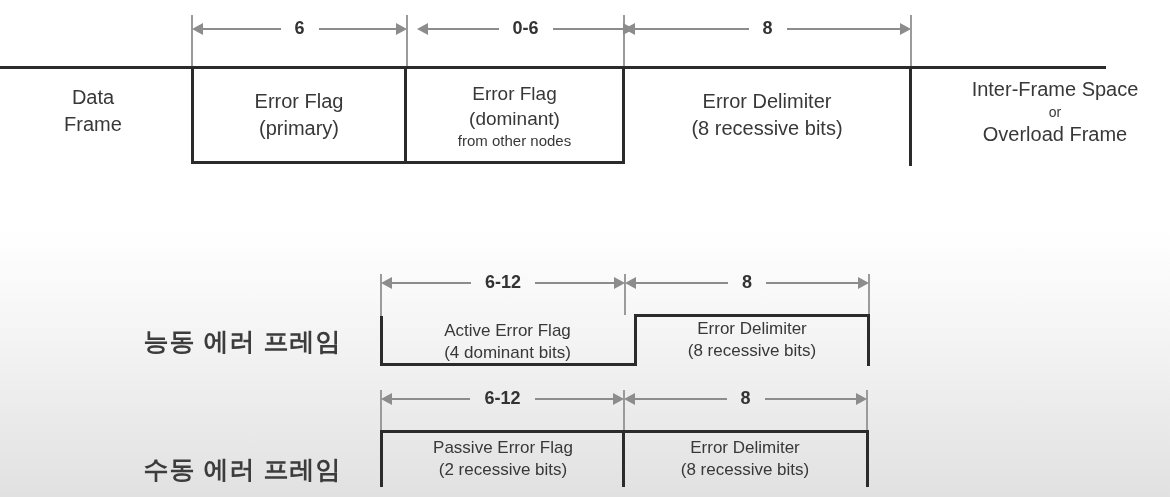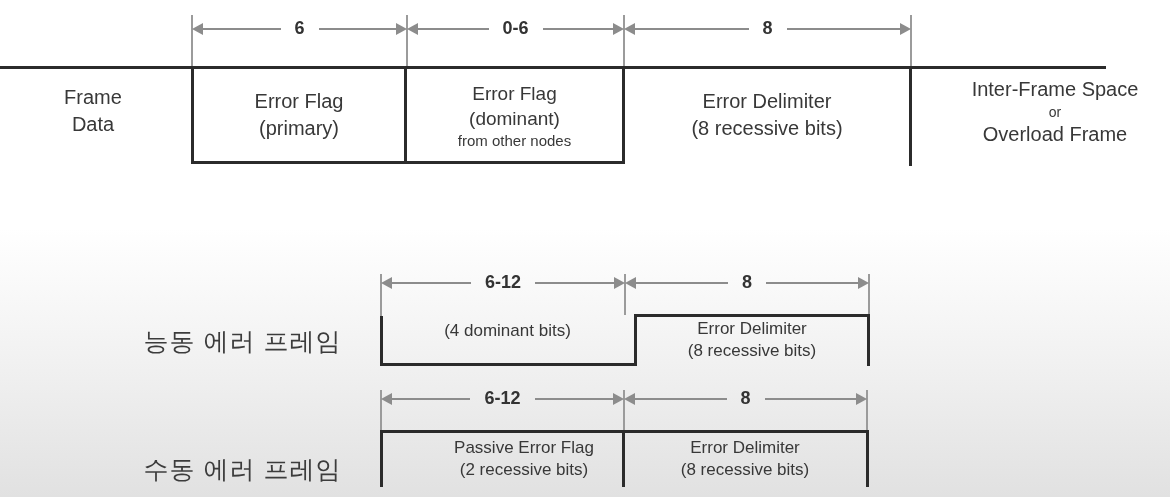--- a/index.html
+++ b/index.html
@@ -12,21 +12,21 @@
   .vline{position:absolute;background:#2b2b2b;width:3px;}
   .guide{position:absolute;background:#9b9b9b;width:2px;}
   .box{position:absolute;border:3px solid #2b2b2b;box-sizing:border-box;
        display:flex;flex-direction:column;align-items:center;justify-content:center;background:transparent;}
   .tc{position:absolute;text-align:center;}
   .t20{font-size:20px;line-height:27px;}
   .t19{font-size:19px;line-height:25px;}
   .t17{font-size:17px;line-height:22px;}
   .t15{font-size:15px;line-height:19px;}
   .t14{font-size:14px;line-height:18px;}
-  .ko{font-size:25px;font-weight:400;color:#3c3c3c;letter-spacing:1px;}
+  .ko{font-size:25px;font-weight:700;color:#3c3c3c;letter-spacing:1px;}
   .dim{position:absolute;display:flex;align-items:center;height:14px;}
   .dim .ah{width:0;height:0;border-top:6px solid transparent;border-bottom:6px solid transparent;flex:0 0 auto;}
   .dim .ah.l{border-right:11px solid #8c8c8c;}
   .dim .ah.r{border-left:11px solid #8c8c8c;}
   .dim .dline{flex:1 1 auto;height:2px;background:#8c8c8c;}
   .dim .dlabel{flex:0 0 auto;padding:0 14px;font-size:18px;font-weight:600;color:#333333;transform:translateY(-1px);}
 </style>
 </head>
 <body>
 
@@ -39,38 +39,38 @@
   <div class="guide" style="left:623px;top:15px;height:53px;"></div>
   <div class="guide" style="left:910px;top:15px;height:53px;"></div>
 
   <div class="dim" style="left:192px;top:22px;width:215px;">
     <span class="ah l"></span>
     <span class="dline"></span>
     <span class="dlabel">6</span>
     <span class="dline"></span>
     <span class="ah r"></span>
   </div>
-  <div class="dim" style="left:407px;top:22px;width:217px;">
+  <div class="dim" style="left:417px;top:22px;width:217px;">
     <span class="ah l"></span>
     <span class="dline"></span>
     <span class="dlabel">0-6</span>
     <span class="dline"></span>
     <span class="ah r"></span>
   </div>
   <div class="dim" style="left:624px;top:22px;width:287px;">
     <span class="ah l"></span>
     <span class="dline"></span>
     <span class="dlabel">8</span>
     <span class="dline"></span>
     <span class="ah r"></span>
   </div>
 
   <div class="tc t20" style="left:18px;top:84px;width:150px;">
+    <div>Data</div>
     <div>Frame</div>
-    <div>Data</div>
   </div>
 
   <div class="box t20" style="left:191px;top:66px;width:216px;height:98px;">
     <div>Error Flag</div>
     <div>(primary)</div>
   </div>
 
   <div class="box t19" style="left:407px;top:66px;width:218px;height:98px;border-left:none;">
     <div>Error Flag</div>
     <div>(dominant)</div>
@@ -110,20 +110,21 @@
     <span class="ah r"></span>
   </div>
 
   <div class="vline" style="left:380px;top:316px;height:50px;"></div>
   <div class="hline" style="left:380px;top:363px;width:257px;"></div>
   <div class="vline" style="left:634px;top:314px;height:52px;"></div>
   <div class="hline" style="left:634px;top:314px;width:236px;"></div>
   <div class="vline" style="left:867px;top:314px;height:52px;"></div>
 
   <div class="tc t17" style="left:385px;top:320px;width:245px;">
+    <div>Active Error Flag</div>
     <div>(4 dominant bits)</div>
   </div>
   <div class="tc t17" style="left:637px;top:318px;width:230px;">
     <div>Error Delimiter</div>
     <div>(8 recessive bits)</div>
   </div>
 
   <div class="tc ko" style="left:125px;top:445px;width:235px;margin-top:8px;">수동 에러 프레임</div>
 
   <div class="guide" style="left:380px;top:390px;height:42px;"></div>
@@ -143,21 +144,21 @@
     <span class="dlabel">8</span>
     <span class="dline"></span>
     <span class="ah r"></span>
   </div>
 
   <div class="hline" style="left:380px;top:430px;width:489px;"></div>
   <div class="vline" style="left:380px;top:430px;height:57px;"></div>
   <div class="vline" style="left:622px;top:430px;height:57px;"></div>
   <div class="vline" style="left:866px;top:430px;height:57px;"></div>
 
-  <div class="tc t17" style="left:404px;top:437px;width:240px;">
+  <div class="tc t17" style="left:383px;top:437px;width:240px;">
     <div>Passive Error Flag</div>
     <div>(2 recessive bits)</div>
   </div>
   <div class="tc t17" style="left:625px;top:437px;width:240px;">
     <div>Error Delimiter</div>
     <div>(8 recessive bits)</div>
   </div>
 
 </div>
 

